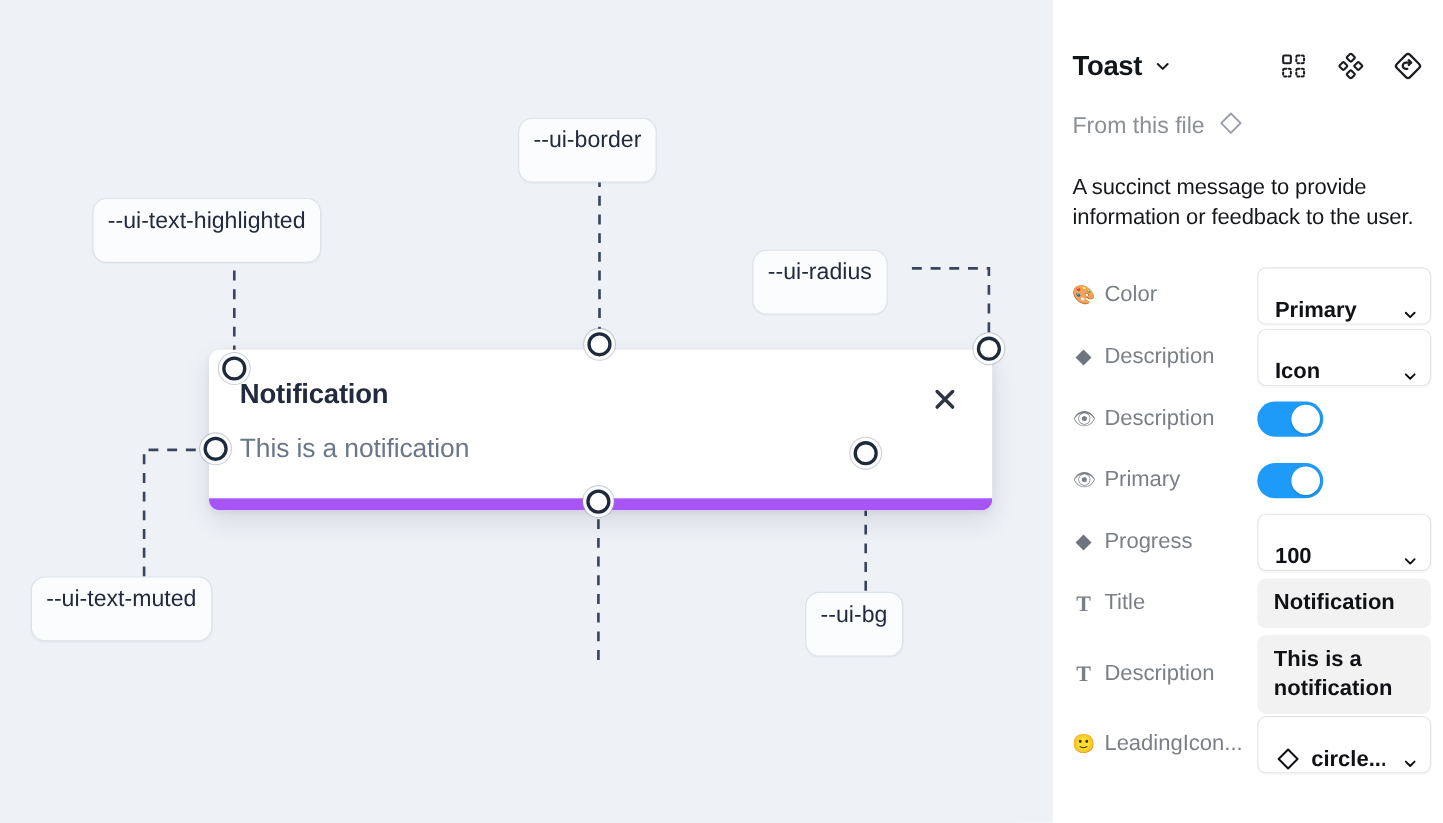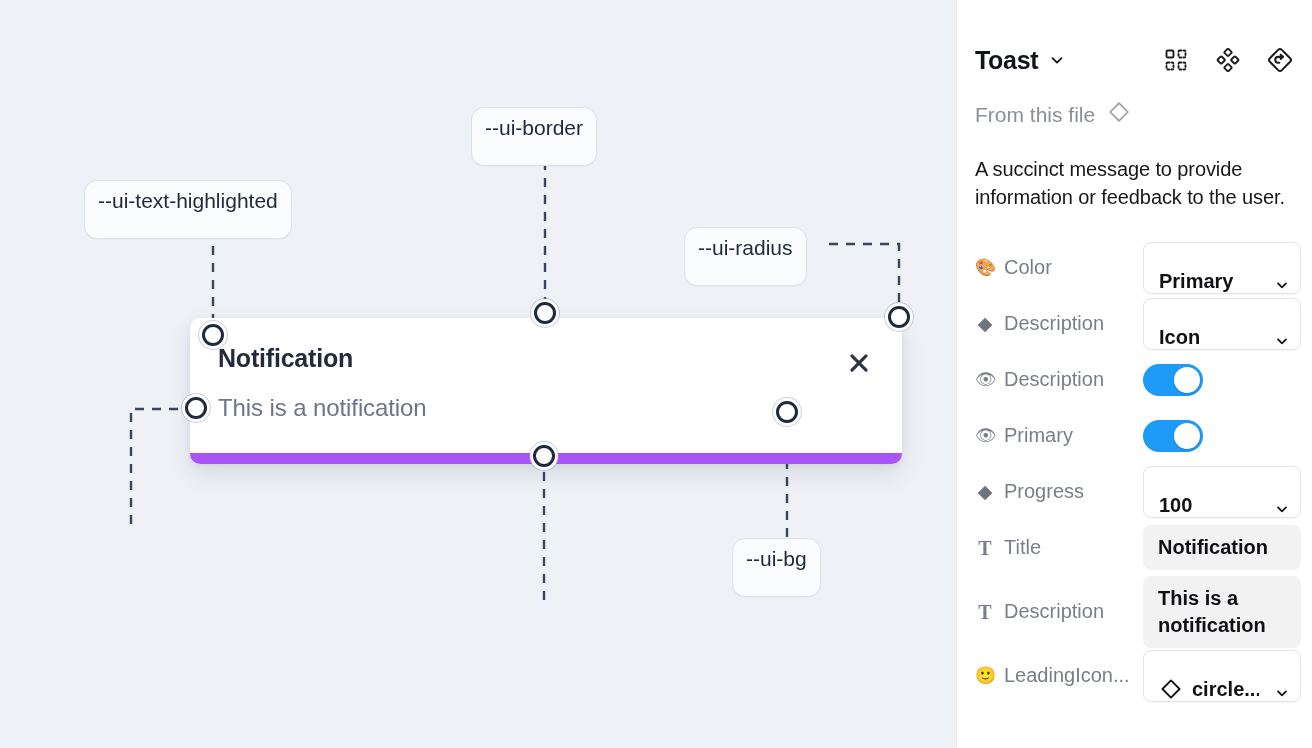--- a/index.html
+++ b/index.html
@@ -185,20 +185,21 @@
         <path d="M544,600 L544,465"></path>
       </g>
     </svg>
 
     <div class="token-label" style="left:471px; top:107px;">--ui-border</div>
 
     <div class="token-label" style="left:684px; top:227px;">--ui-radius</div>
 
     <div class="token-label" style="left:84px; top:180px;">--ui-text-highlighted</div>
 
+    <div class="token-label" style="left:28px; top:524px;">--ui-text-muted</div>
 
     <div class="token-label" style="left:732px; top:538px;">--ui-bg</div>
 
 
     <div class="toast-card">
       <div class="toast-title">Notification</div>
       <div class="toast-desc">This is a notification</div>
       <div class="toast-close">
         <svg width="26" height="26" viewBox="0 0 24 24" fill="none" stroke="#2b3546" stroke-width="2.9" stroke-linecap="round">
           <path d="M5.5 5.5 L18.5 18.5 M18.5 5.5 L5.5 18.5"></path>

